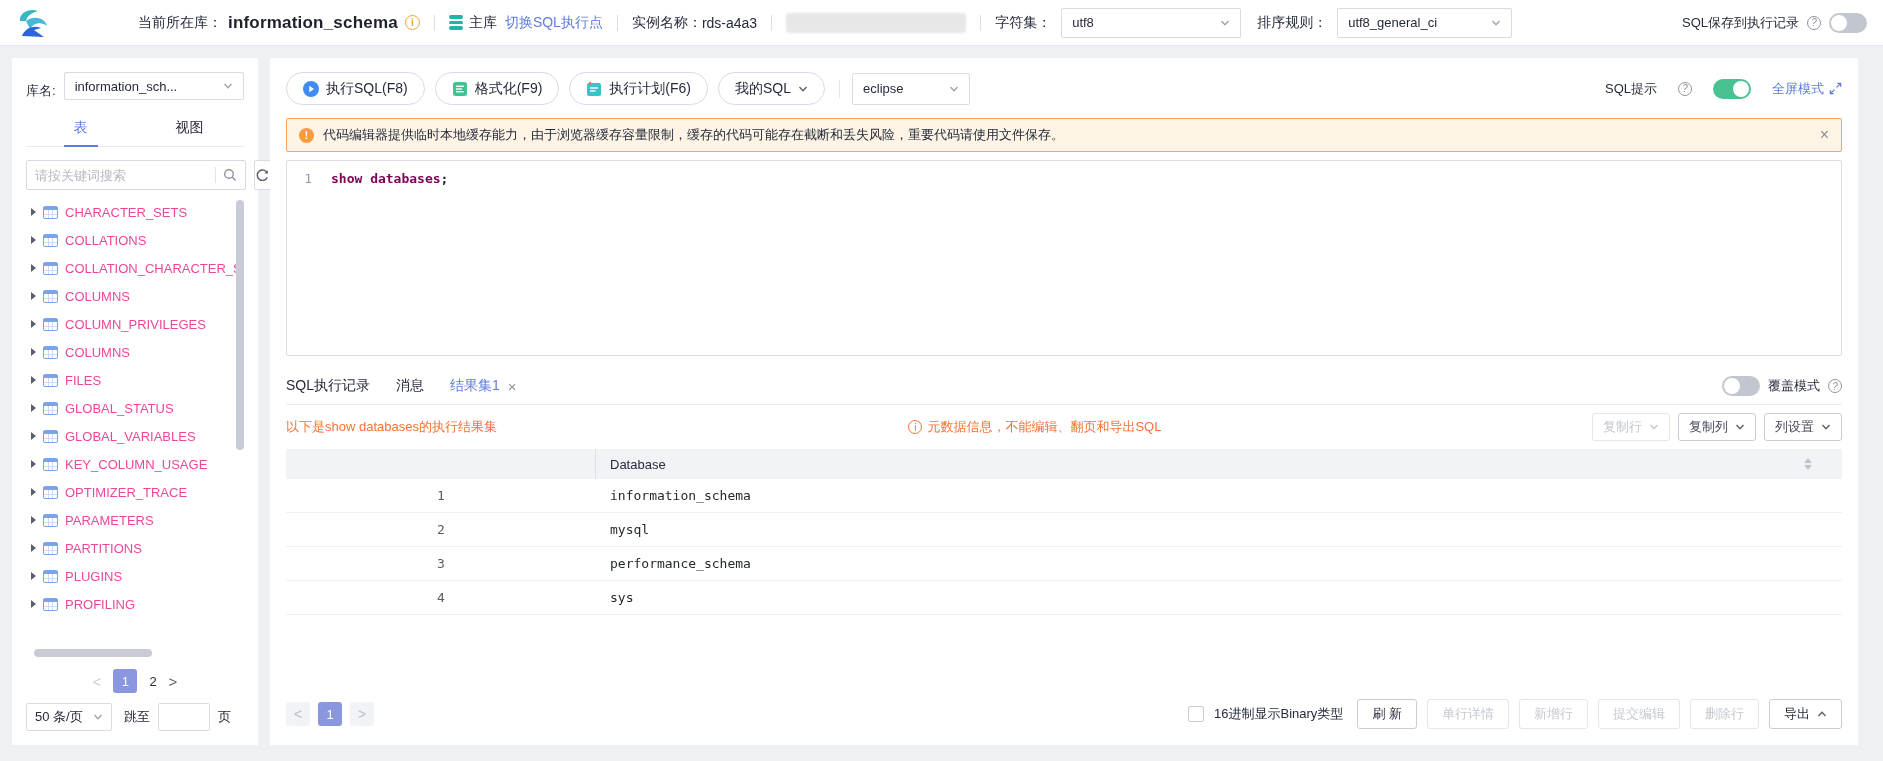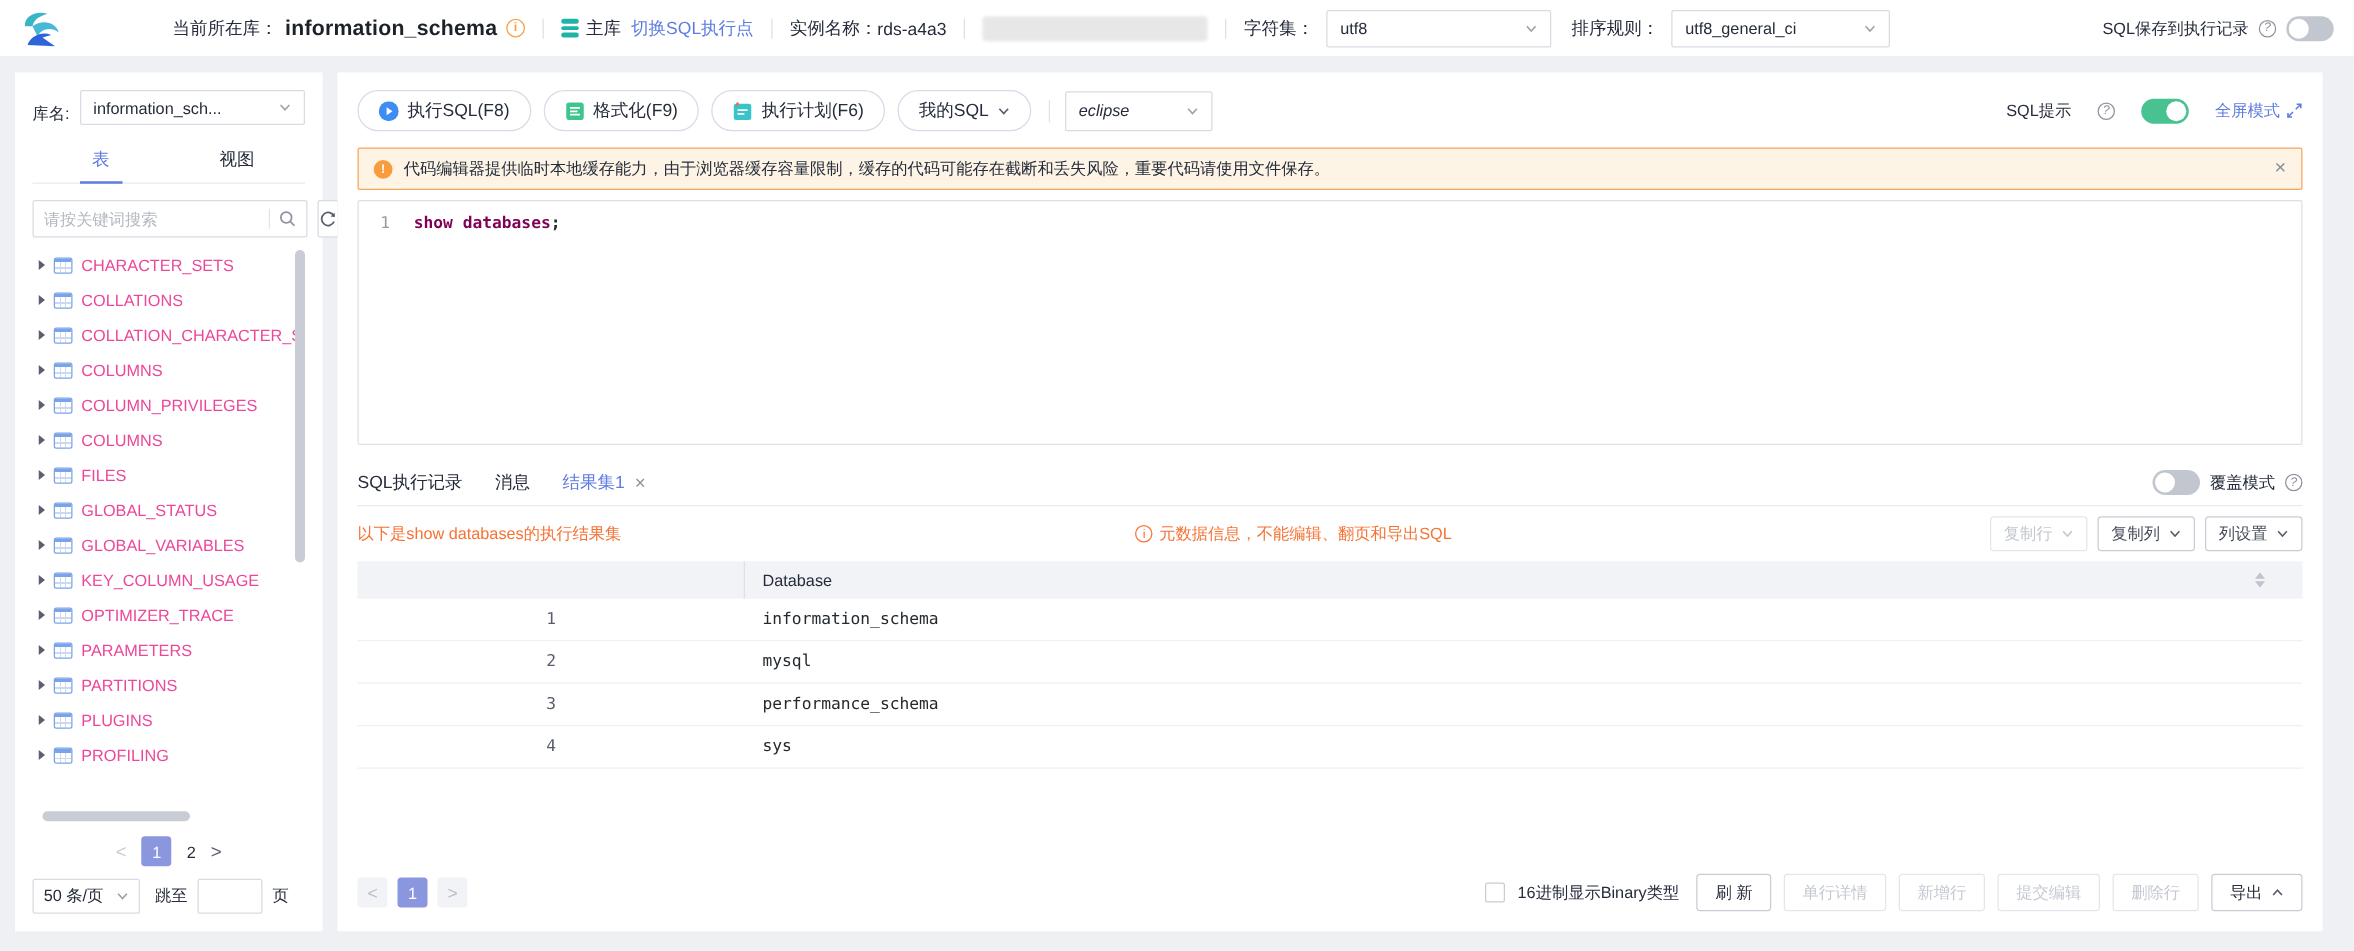--- a/index.html
+++ b/index.html
@@ -102,21 +102,21 @@
     background:#fff; padding:0 16px; display:flex; flex-direction:column;
   }
   .toolbar { display:flex; align-items:center; margin-top:14px; }
   .pill {
     height:33px; border:1px solid #d8dbe8; border-radius:17px; background:#fff;
     display:inline-flex; align-items:center; gap:7px; padding:0 16px;
     font-size:14px; color:#252b3a; cursor:pointer; margin-right:10px; white-space:nowrap;
   }
   .ic16 { width:16px; height:16px; flex:0 0 auto; }
   .tool-div { width:1px; height:18px; background:#e2e4ea; margin:0 12px 0 4px; }
-  .sel-theme { width:118px; height:32px;font-style:italic; }
+  .sel-theme { width:118px; height:32px; }
   .toolbar-right { margin-left:auto; display:flex; align-items:center; gap:21px; }
   .fs-link { display:flex; align-items:center; gap:5px; font-size:13px; }
 
   .banner {
     margin-top:13px; height:34px; background:#fdf4e5; border:1px solid #f9a45c; border-radius:2px;
     display:flex; align-items:center; padding:0 12px; gap:9px; flex:0 0 auto;
   }
   .bang { width:15px; height:15px; border-radius:50%; background:#f89c3c; color:#fff; font-size:10px; font-weight:bold; display:flex; align-items:center; justify-content:center; flex:0 0 auto; }
   .banner-text { font-size:13px; color:#252b3a; }
   .banner-close { margin-left:auto; color:#8a8e99; font-size:16px; cursor:pointer; line-height:1; }

